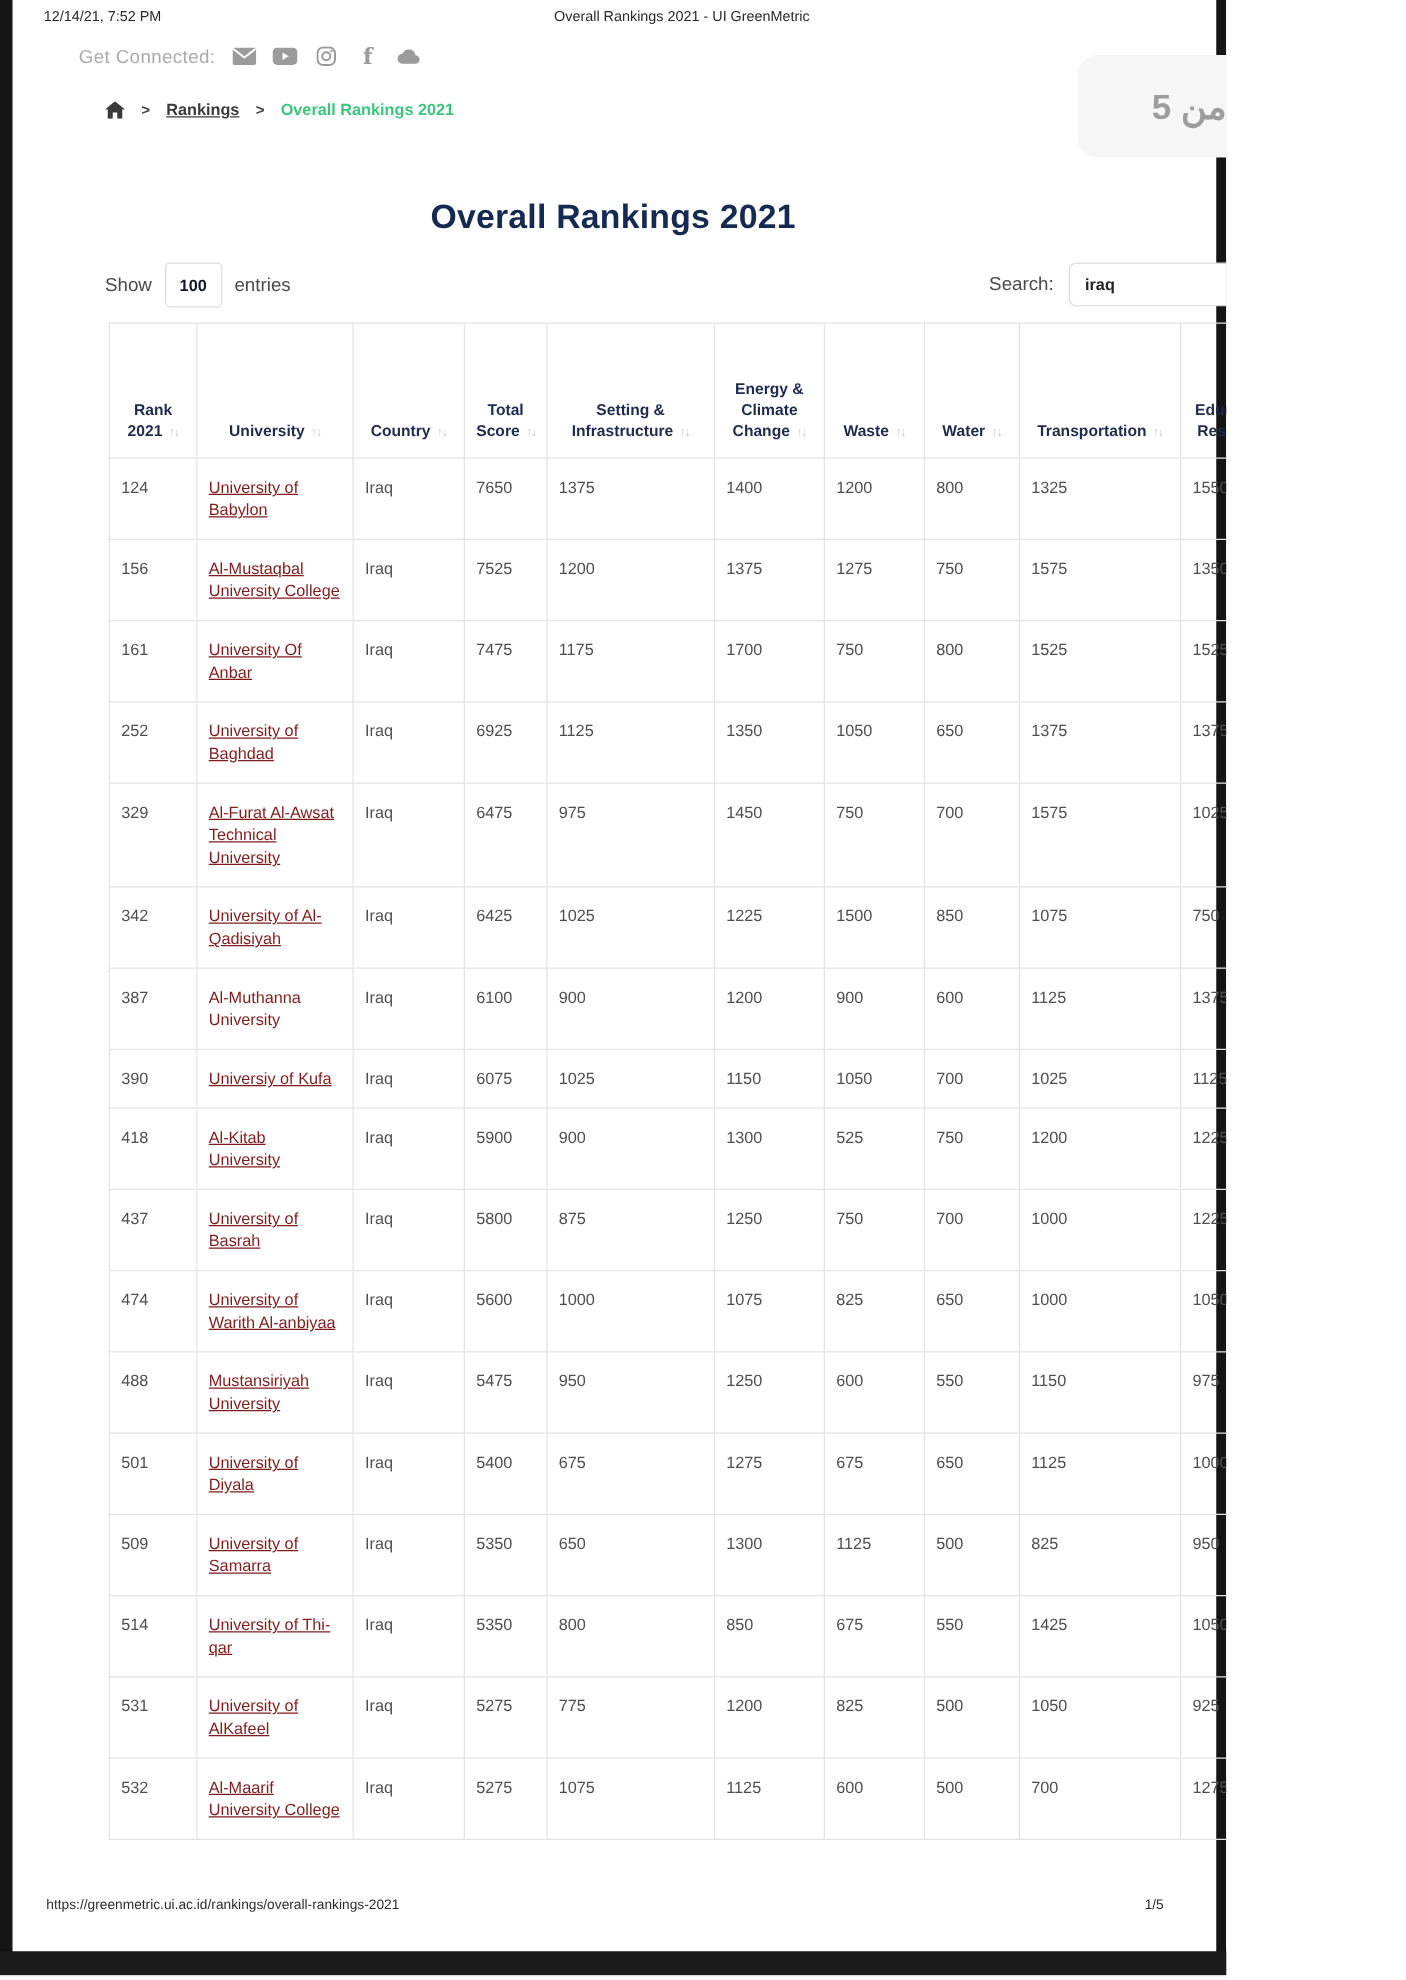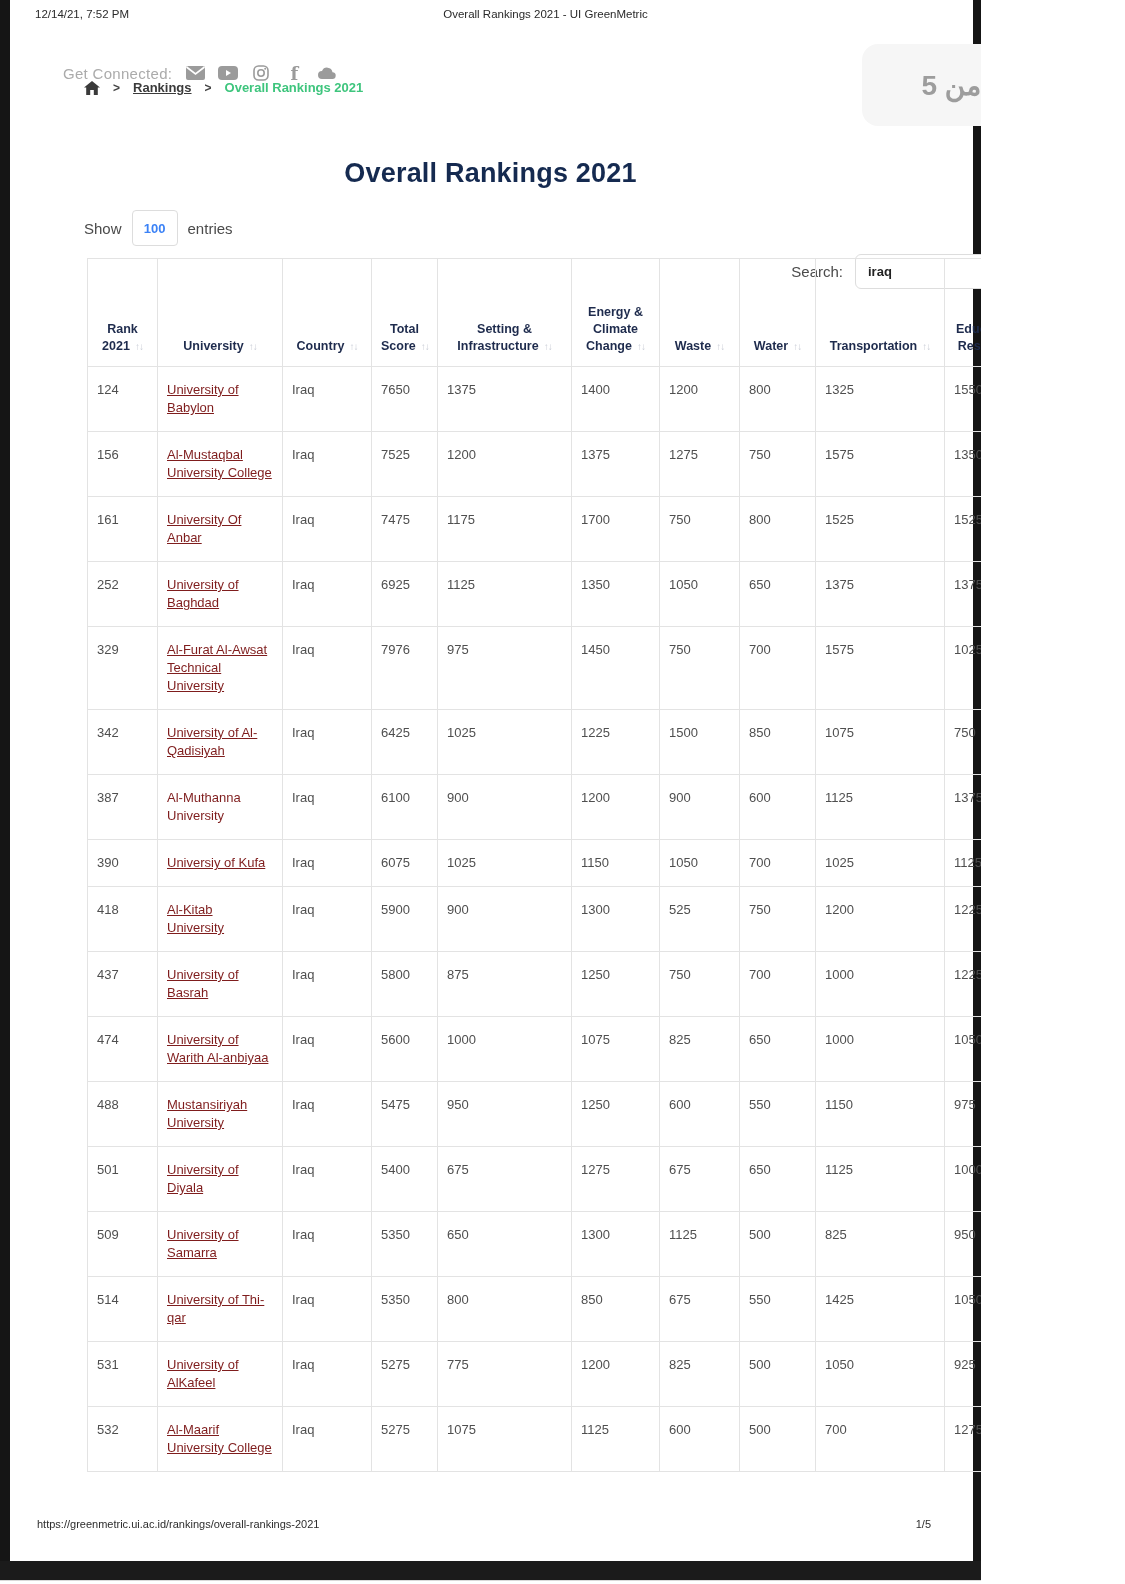--- a/index.html
+++ b/index.html
@@ -7,21 +7,21 @@
   .page { position:relative; width:981px; height:1584px; background:#fff; overflow:hidden; }
 
   .edge-left  { position:absolute; left:0; top:0; width:10px; height:1584px; background:#151515; }
   .edge-right { position:absolute; right:0; top:0; width:8px; height:1584px; background:#151515; }
   .bottom-bar { position:absolute; left:0; bottom:4px; width:1125px; height:19px; background:#1b1b1b; }
   .bottom-strip { position:absolute; left:0; bottom:0; width:1125px; height:4px; background:#fff; border-top:1px solid #d9d9d9; }
 
   .print-datetime { position:absolute; left:35px; top:8px; font-size:11.5px; color:#2a2a2a; }
   .print-doc-title { position:absolute; left:110px; right:0; top:8px; text-align:center; font-size:11.5px; color:#2a2a2a; }
 
-  .get-connected { position:absolute; left:63px; top:36px; display:flex; align-items:center; gap:13px;margin-top:28px; }
+  .get-connected { position:absolute; left:63px; top:36px; display:flex; align-items:center; gap:13px; }
   .get-connected .gc-label { font-size:15px; color:#ababab; letter-spacing:.3px; }
   .gc-icon { display:inline-flex; align-items:center; justify-content:center; width:20px; height:18px; color:#9b9b9b; }
   .gc-icon svg { display:block; }
   .fb-letter { font-size:18px; font-weight:700; color:#9b9b9b; font-family:"DejaVu Serif", serif; }
 
   .page-badge { position:absolute; left:862px; top:44px; width:202px; height:82px;
     background:#f6f6f6; border-radius:16px; display:flex; align-items:center; justify-content:center;
     direction:rtl; font-size:28px; font-weight:600; color:#9d9d9d; }
 
   .breadcrumb { position:absolute; left:84px; top:80px; display:flex; align-items:center; gap:13px;
@@ -31,23 +31,23 @@
   .crumb-current { color:#3ec57d; text-decoration:none; }
   .home-icon svg { display:block; }
 
   .page-title { position:absolute; left:0; right:0; top:158px; text-align:center;
     font-size:27px; font-weight:700; color:#152a50; letter-spacing:.2px; }
 
   .controls { position:absolute; left:0; top:210px; width:1125px; height:40px; }
   .show-group { position:absolute; left:84px; top:0; display:flex; align-items:center; gap:10px;
     font-size:15px; color:#4a4a4a; }
   .entries-box { width:46px; height:36px; border:1px solid #ddd; border-radius:4px;
-    display:flex; align-items:center; justify-content:center; font-size:13px; font-weight:700; color:#3b82f6; background:#fff; }
+    display:flex; align-items:center; justify-content:center; font-size:13px; font-weight:700; color:#0f172a; background:#fff; }
   .search-group { position:absolute; right:95px; top:0; display:flex; align-items:center; gap:12px;
-    font-size:15px; color:#4a4a4a;margin-top:44px; }
+    font-size:15px; color:#4a4a4a; }
   .search-input { width:175px; height:35px; border:1px solid #ddd; border-radius:6px; padding:0 12px;
     font-size:13px; font-weight:700; color:#222; font-family:"Liberation Sans", sans-serif; outline:none; background:#fff; }
 
   table.rankings { position:absolute; left:87px; top:258px; width:953px; border-collapse:collapse; table-layout:fixed; }
   .rankings th, .rankings td { border:1px solid #e3e3e3; }
   .rankings th { height:108px; vertical-align:bottom; text-align:center; padding:11px 9px;
     font-size:12.5px; font-weight:700; color:#1e2b4d; line-height:17px; }
   .rankings td { vertical-align:top; padding:14px 9px; font-size:13px; color:#4f4f4f; line-height:18px; }
   .rankings col.c1 { width:70px; }  .rankings col.c2 { width:125px; }
   .rankings col.c3 { width:89px; }  .rankings col.c4 { width:66px; }
@@ -204,21 +204,21 @@
           <td>1350</td>
           <td>1050</td>
           <td>650</td>
           <td>1375</td>
           <td>1375</td>
         </tr>
         <tr>
           <td>329</td>
           <td><a class="uni-link">Al-Furat Al-Awsat Technical University</a></td>
           <td>Iraq</td>
-          <td>7976</td>
+          <td>6475</td>
           <td>975</td>
           <td>1450</td>
           <td>750</td>
           <td>700</td>
           <td>1575</td>
           <td>1025</td>
         </tr>
         <tr>
           <td>342</td>
           <td><a class="uni-link">University of Al-Qadisiyah</a></td>

